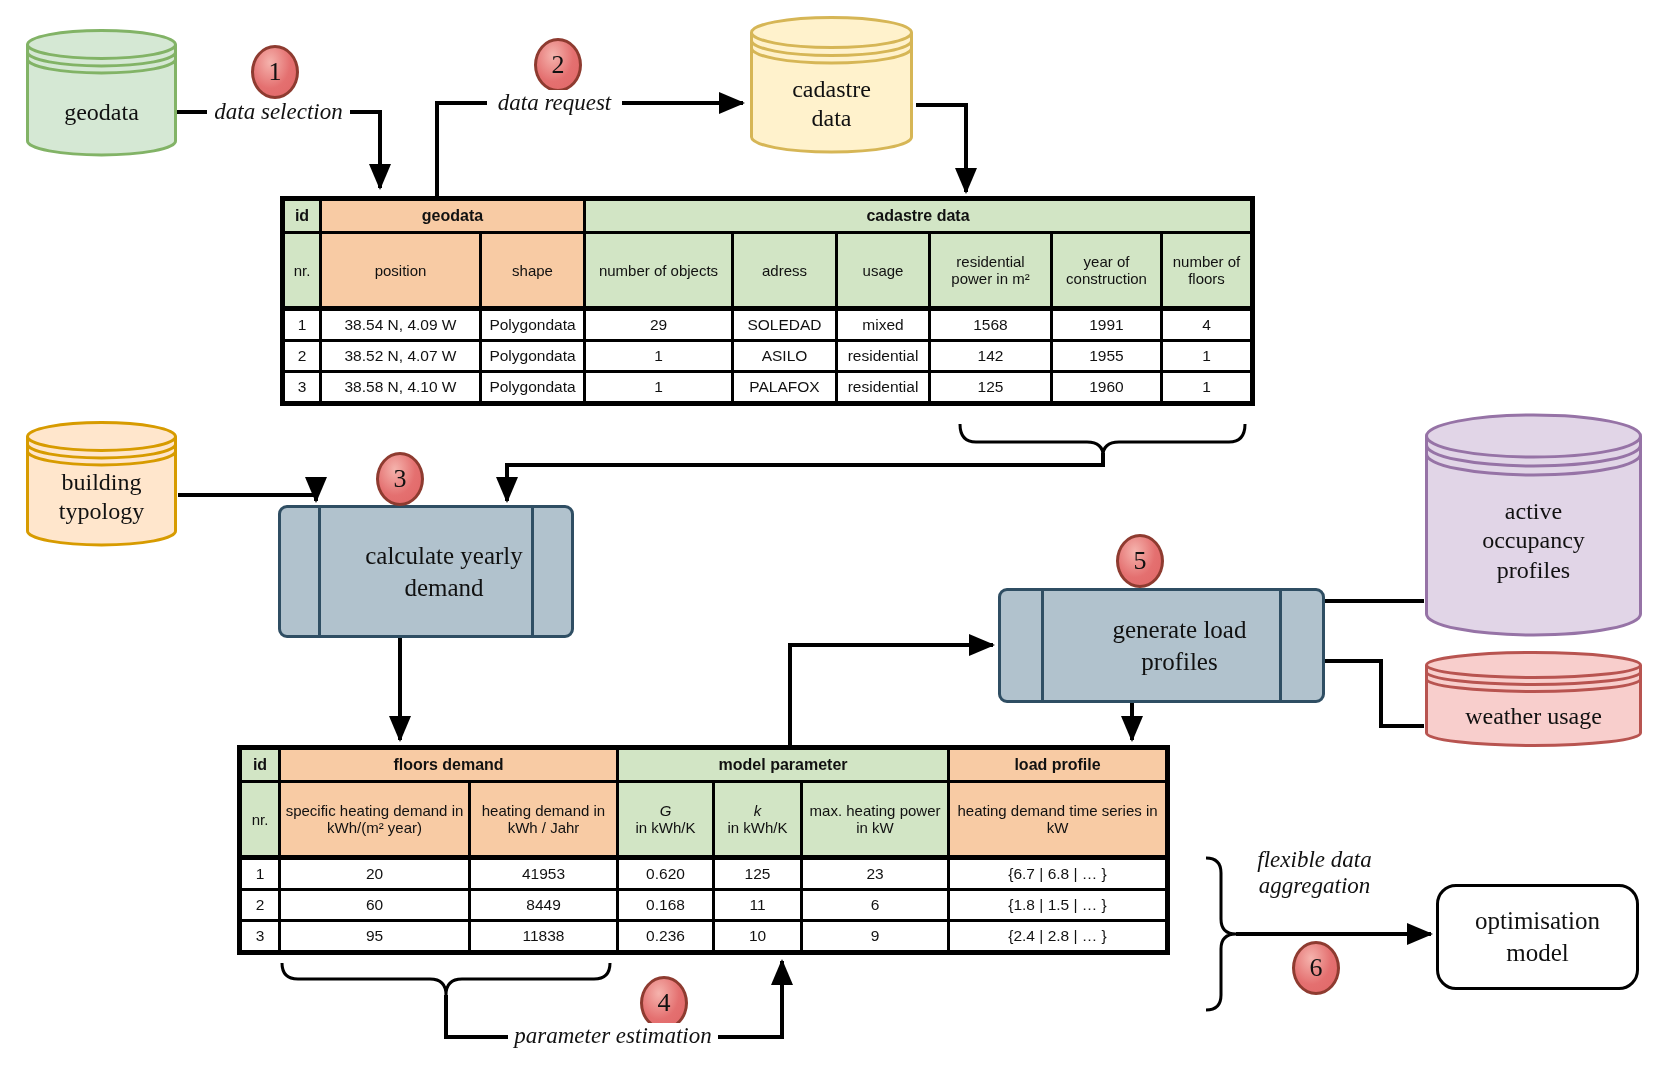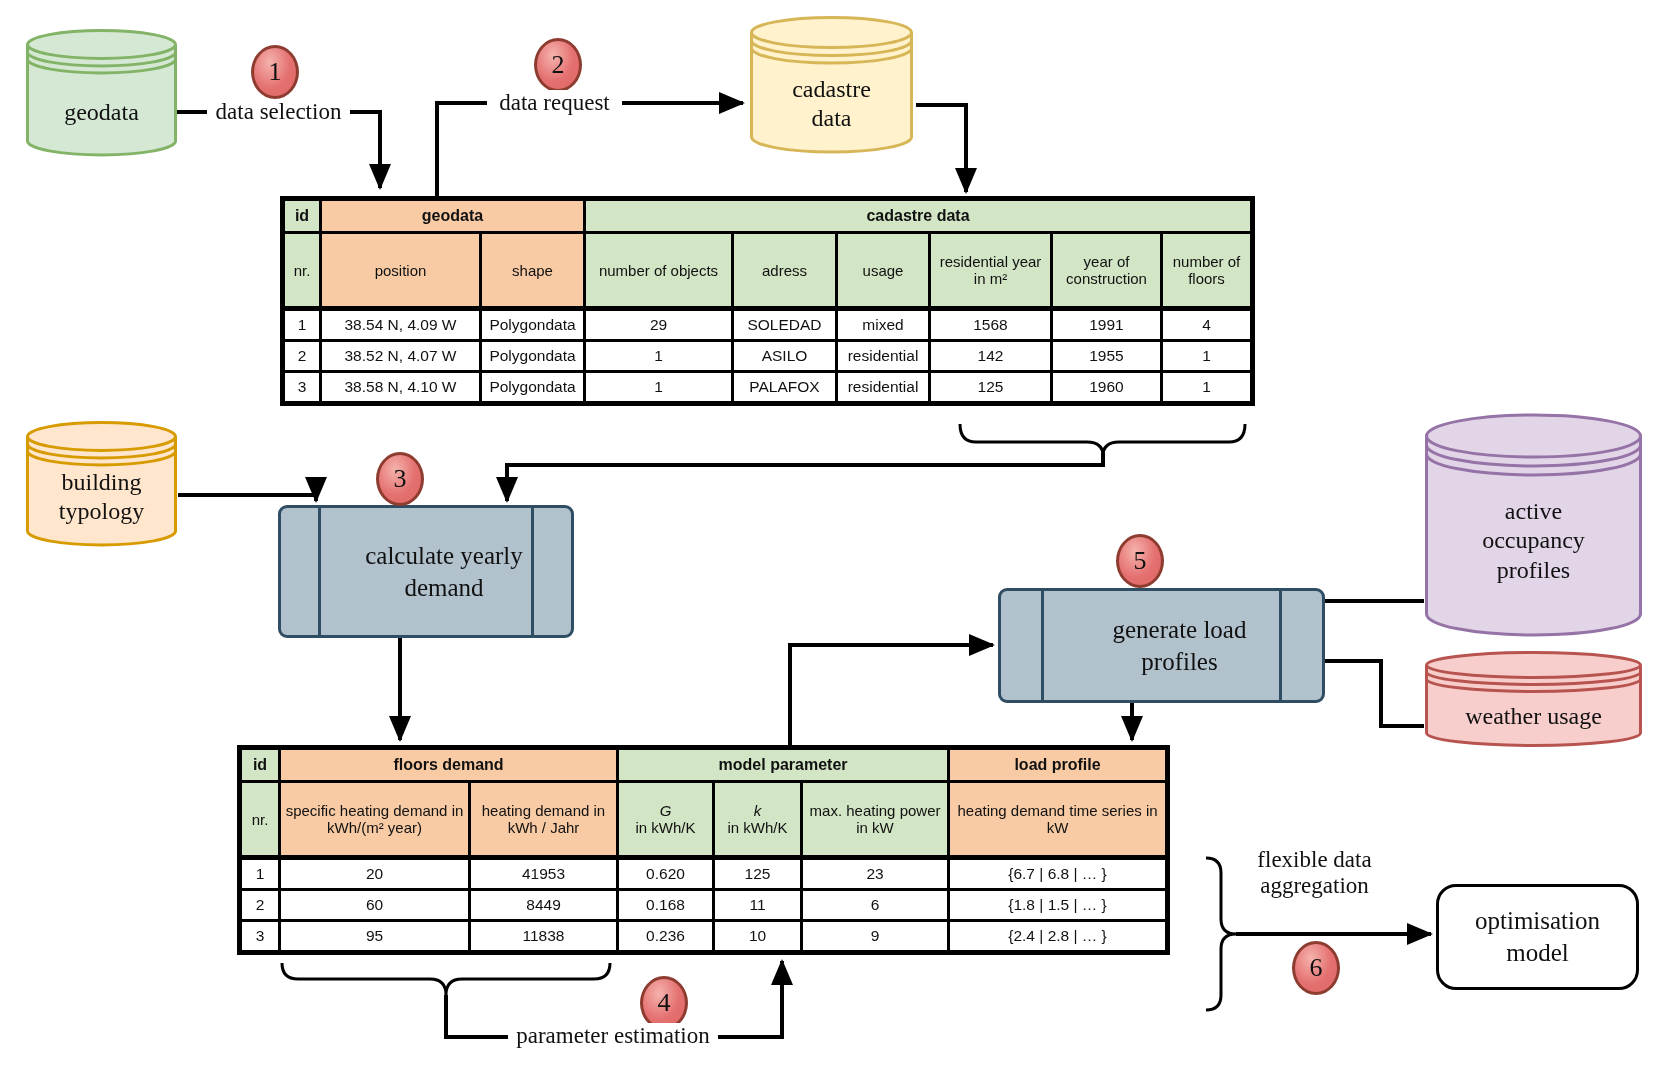--- a/index.html
+++ b/index.html
@@ -12,21 +12,21 @@
            display:flex;align-items:center;justify-content:center;text-align:center;
            font-size:25px;line-height:1.25;padding-left:36px;}
   .process .pline{position:absolute;top:0;bottom:0;width:3px;background:#2f4e63;}
   .rounded-box{position:absolute;z-index:2;background:#fff;border:3.5px solid #000;border-radius:20px;
            display:flex;align-items:center;justify-content:center;text-align:center;
            font-size:25px;line-height:1.3;}
   .step{position:absolute;z-index:3;width:48px;height:54px;border-radius:50%;
         border:3px solid #8e3b30;box-sizing:border-box;
         background:radial-gradient(ellipse at 38% 30%, #f5b3ad 0%, #e47070 55%, #e06666 100%);
         display:flex;align-items:center;justify-content:center;font-size:26px;color:#111;}
-  .lab{position:absolute;z-index:3;background:#fff;font-size:23px;line-height:1.12;text-align:center;}
+  .lab{position:absolute;z-index:3;background:#fff;font-size:23px;line-height:1.12;text-align:center;font-style:italic;}
   .lab.nobg{background:transparent;}
   .tbl{position:absolute;z-index:2;}
   .tbl table{border-collapse:collapse;table-layout:fixed;width:100%;height:100%;
              font-family:"Liberation Sans",sans-serif;background:#fff;border:5px solid #000;}
   .tbl th,.tbl td{border:3px solid #000;text-align:center;vertical-align:middle;padding:1px 3px;overflow:hidden;}
   .tbl tr.gh{height:34px;}
   .tbl tr.gh th{font-size:16px;font-weight:bold;}
   .tbl tr.sh{height:76px;}
   .tbl tr.sh th{font-size:15px;font-weight:normal;border-bottom:5px solid #000;}
   .tbl td{font-size:15.5px;font-weight:normal;}
@@ -157,21 +157,21 @@
         <th class="o" colspan="2">geodata</th>
         <th class="g" colspan="6">cadastre data</th>
       </tr>
       <tr class="sh">
         <th class="g">nr.</th>
         <th class="o">position</th>
         <th class="o">shape</th>
         <th class="g">number of objects</th>
         <th class="g">adress</th>
         <th class="g">usage</th>
-        <th class="g">residential year in m²</th>
+        <th class="g">residential power in m²</th>
         <th class="g">year of construction</th>
         <th class="g">number of floors</th>
       </tr>
       <tr>
         <td>1</td>
         <td>38.54 N, 4.09 W</td>
         <td>Polygondata</td>
         <td>29</td>
         <td>SOLEDAD</td>
         <td>mixed</td>

